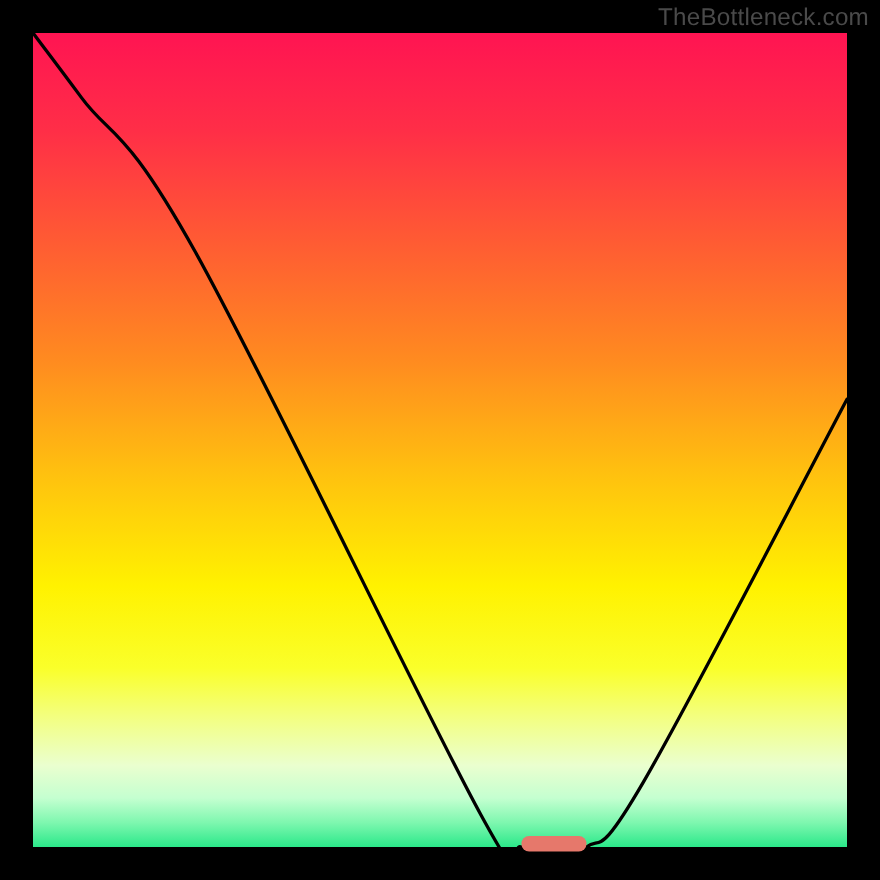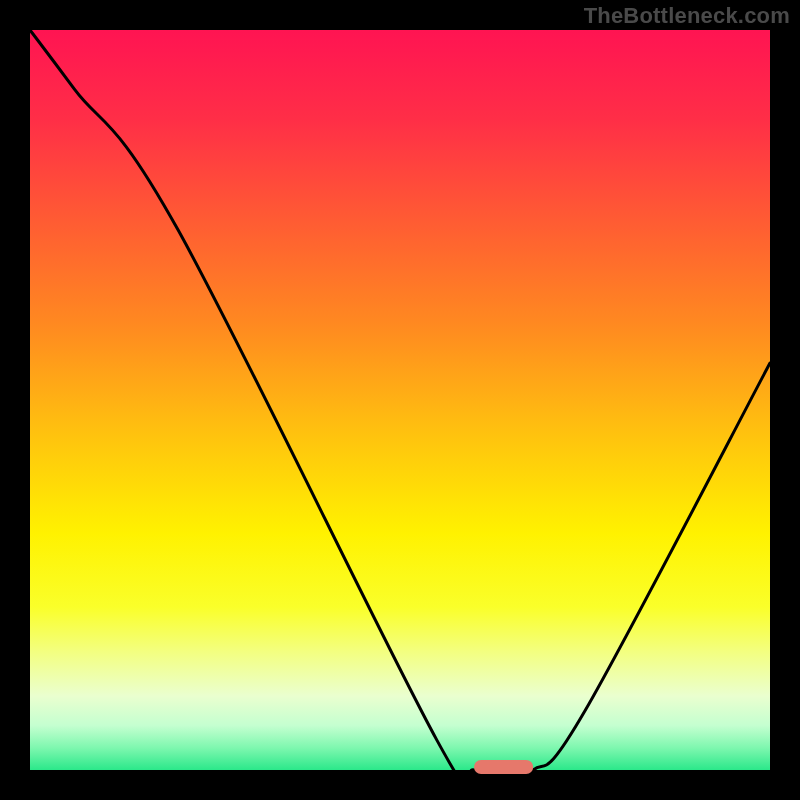--- a/index.html
+++ b/index.html
@@ -15,21 +15,21 @@
     position: relative;
     width: 800px;
     height: 800px;
   }
   .watermark {
     position: absolute;
     top: 3px;
     right: 10px;
     color: #4a4a4a;
     font-size: 22px;
-    font-weight: 700;
+    font-weight: 400;
     letter-spacing: 0.2px;
     z-index: 10;
   }
   svg {
     position: absolute;
     top: 0;
     left: 0;
   }
 </style>
 </head>

